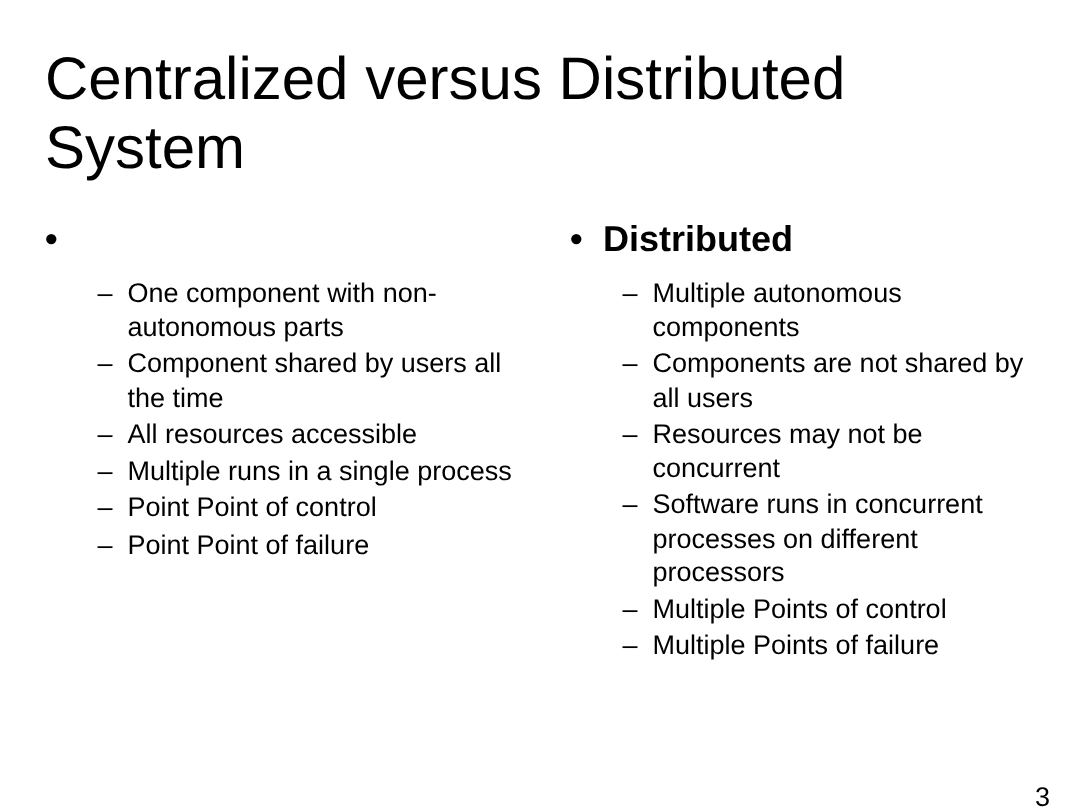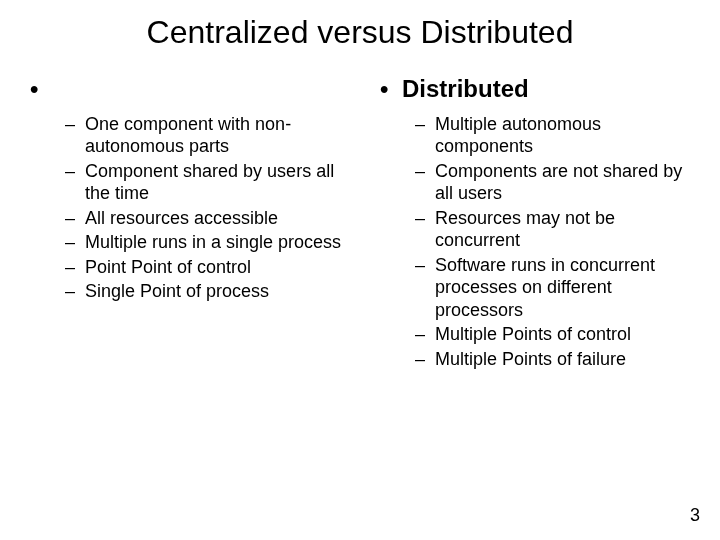--- a/index.html
+++ b/index.html
@@ -12,25 +12,26 @@
     color: #000;
     overflow: hidden;
   }
   .slide {
     position: relative;
     width: 720px;
     height: 540px;
     box-sizing: border-box;
   }
   .title {
-    text-align: center;
-    font-size: 32px;
+    text-align: left;
+    font-size: 40px;
     line-height: 1.15;
     padding: 14px 30px 10px 30px;
     font-weight: normal;
+    margin-top: 16px;
   }
   .columns {
     display: flex;
     flex-direction: row;
     padding: 10px 10px 0 10px;
   }
   .col {
     width: 50%;
     box-sizing: border-box;
     padding-right: 10px;
@@ -66,20 +67,21 @@
     font-size: 18px;
   }
 </style>
 </head>
 <body>
 
 <div class="slide">
 
   <div class="title">
     <span>Centralized versus Distributed</span><br>
+    <span>System</span>
   </div>
 
   <div class="columns">
 
     <div class="col">
       <div class="heading-row">
         <span class="bullet">•</span>
       </div>
       <div class="sub-list">
         <div class="sub-item">
@@ -97,21 +99,21 @@
         <div class="sub-item">
           <span class="dash">–</span>
           <span>Multiple runs in a single process</span>
         </div>
         <div class="sub-item">
           <span class="dash">–</span>
           <span>Point Point of control</span>
         </div>
         <div class="sub-item">
           <span class="dash">–</span>
-          <span>Single Point of process</span>
+          <span>Point Point of failure</span>
         </div>
       </div>
     </div>
 
     <div class="col">
       <div class="heading-row">
         <span class="bullet">•</span>
         <span>Distributed</span>
       </div>
       <div class="sub-list">

